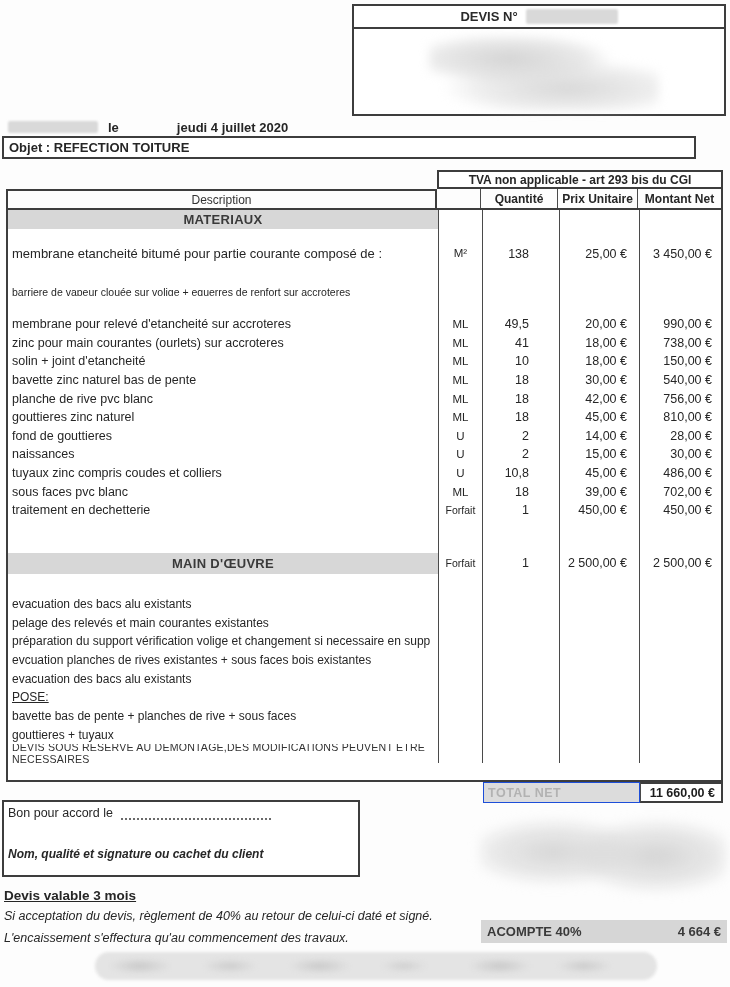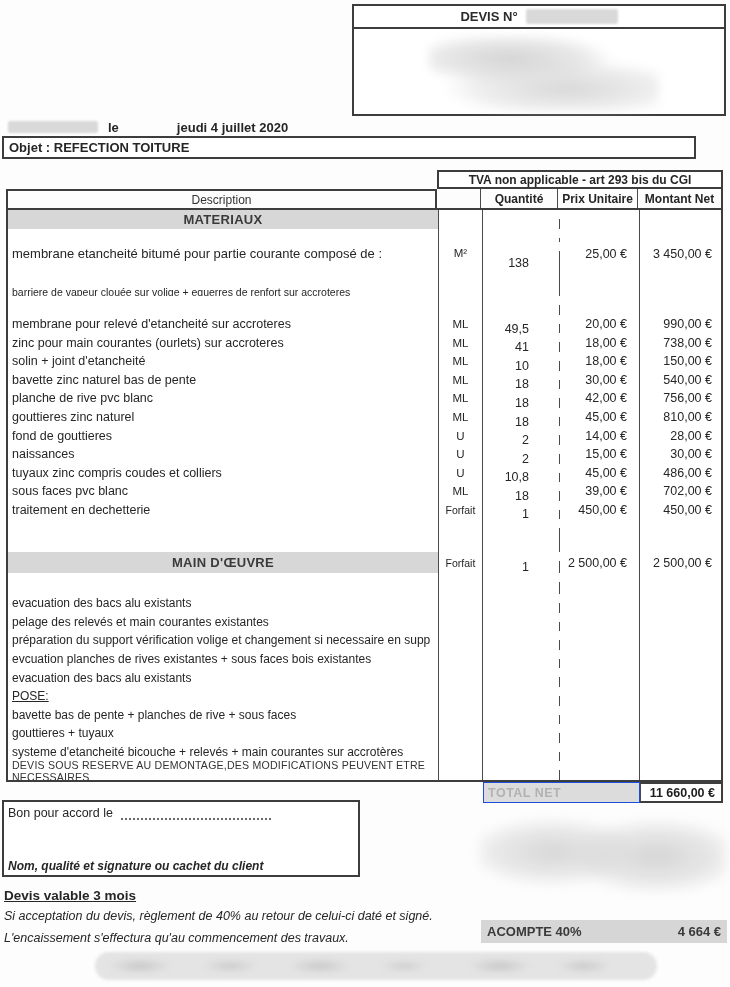--- a/index.html
+++ b/index.html
@@ -28,21 +28,21 @@
   .banner { position:absolute; left:431px; top:0; width:286px; height:19px; border:2px solid #3d3d3d; display:flex; align-items:center; justify-content:center; font-weight:bold; font-size:12px; background:#fff; }
   .hdr-row { position:absolute; left:0; top:19px; width:717px; height:21px; display:flex; border-bottom:2px solid #3d3d3d; }
   .hdr-desc { width:431px; border:2px solid #3d3d3d; border-bottom:none; display:flex; align-items:center; justify-content:center; font-size:12px; color:#333; }
   .hdr-cell { display:flex; align-items:center; justify-content:center; font-weight:bold; font-size:12px; border-right:1px solid #4a4a4a; }
   .hdr-u { width:44px; } .hdr-q { width:77px; } .hdr-p { width:80px; } .hdr-a { width:85px; border-right:2px solid #3d3d3d; }
 
   .tbody { position:absolute; left:0; top:40px; width:717px; height:572px; border-left:2px solid #3d3d3d; border-right:2px solid #3d3d3d; border-bottom:2px solid #3d3d3d; display:flex; flex-direction:column; background:#fff; }
   .trow { display:flex; width:100%; }
   .cd { width:431px; border-right:1px solid #4a4a4a; padding-left:4px; font-size:12.5px; display:flex; flex-direction:column; justify-content:center; overflow:hidden; }
   .cu { width:44px;  border-right:1px solid #4a4a4a; display:flex; align-items:center; justify-content:center; font-size:11.5px; }
-  .cq { width:77px;  border-right:1px solid #4a4a4a; display:flex; align-items:center; justify-content:flex-end; padding-right:30px; font-size:12.5px;margin-top:9px; }
+  .cq { width:77px;  border-right:1px solid #4a4a4a; display:flex; align-items:center; justify-content:flex-end; padding-right:30px; font-size:12.5px; }
   .cp { width:80px;  border-right:1px solid #4a4a4a; display:flex; align-items:center; justify-content:flex-end; padding-right:12px; font-size:12.5px; }
   .ca { width:81px;  display:flex; align-items:center; justify-content:flex-end; padding-right:9px; font-size:12.5px; }
   .h19 { height:19px; } .h21 { height:21px; } .h13 { height:13px; } .h54 { height:54px; }
   .h186 { height:18.6px; } .h187 { height:18.7px; } .h33 { height:33px; }
   .band { background:#d7d7d7; width:100%; height:100%; display:flex; align-items:center; justify-content:center; font-weight:bold; font-size:13px; color:#3a3a3a; letter-spacing:.3px; }
   .first .cd { justify-content:flex-start; padding-top:3px;gap:23px; }
   .first .cu,.first .cq,.first .cp,.first .ca { align-items:flex-start; padding-top:5px; }
   .fl1 { font-size:13px; line-height:17px; }
   .fl2 { font-size:10.5px; line-height:14px; }
   .fl3 { font-size:13px; line-height:17px; }
@@ -53,21 +53,21 @@
   .total-row { position:absolute; left:483px; top:782px; display:flex; }
   .total-lbl { width:157px; height:21px; background:#dcdcdc; border:1px solid #1d4ed8; display:flex; align-items:center; padding-left:4px; font-weight:bold; font-size:12.5px; color:#b2b2b2; letter-spacing:.5px; }
   .total-amt { width:83px; height:21px; border:2px solid #3d3d3d; border-left:1px solid #4a4a4a; display:flex; align-items:center; justify-content:flex-end; padding-right:6px; font-weight:bold; font-size:12.5px; color:#1d1d1d; background:#fff; }
 
   .thanks { position:absolute; left:430px; top:803px; width:290px; text-align:right; font-style:italic; font-weight:bold; font-size:13px; }
 
   
   .accord-box { position:absolute; left:2px; top:800px; width:358px; height:77px; border:2px solid #3d3d3d; background:#fff; }
   .accord-line { display:flex; align-items:flex-end; gap:8px; padding:4px 0 0 4px; font-size:12.5px; }
   .accord-blank { display:inline-block; width:150px; border-bottom:2px dotted #6a6a6a; height:13px; }
-  .sig-note { position:absolute; left:4px; bottom:2px; font-style:italic; font-weight:bold; font-size:12px; }
+  .sig-note { position:absolute; left:4px; bottom:14px; font-style:italic; font-weight:bold; font-size:12px; }
 
   .stamp-blob { position:absolute; left:480px; top:818px; width:245px; height:85px; background:
       radial-gradient(ellipse 45% 50% at 30% 40%, #d6d6d6 0%, rgba(218,218,218,.5) 60%, rgba(255,255,255,0) 80%),
       radial-gradient(ellipse 45% 55% at 72% 45%, #d4d4d4 0%, rgba(216,216,216,.5) 60%, rgba(255,255,255,0) 80%);
       filter:blur(6px); }
 
   
   .validity { position:absolute; left:4px; top:888px; font-weight:bold; font-size:13.5px; text-decoration:underline; }
   .cond1 { position:absolute; left:4px; top:909px; font-style:italic; font-size:12.5px; }
   .cond2 { position:absolute; left:4px; top:931px; font-style:italic; font-size:12.5px; }
@@ -313,27 +313,20 @@
           <div class="cp"></div>
           <div class="ca"></div>
         </div>
       <div class="trow h187 labor">
           <div class="cd">gouttieres + tuyaux</div>
           <div class="cu"></div>
           <div class="cq"></div>
           <div class="cp"></div>
           <div class="ca"></div>
         </div>
-      <div class="trow h187 labor">
-          <div class="cd">systeme d'etancheité bicouche + relevés + main courantes sur accrotères</div>
-          <div class="cu"></div>
-          <div class="cq"></div>
-          <div class="cp"></div>
-          <div class="ca"></div>
-        </div>
       <div class="trow h187 reserve">
           <div class="cd">DEVIS SOUS RESERVE AU DEMONTAGE,DES MODIFICATIONS PEUVENT ETRE NECESSAIRES</div>
           <div class="cu"></div>
           <div class="cq"></div>
           <div class="cp"></div>
           <div class="ca"></div>
         </div>
     </div>
   </div>
 

